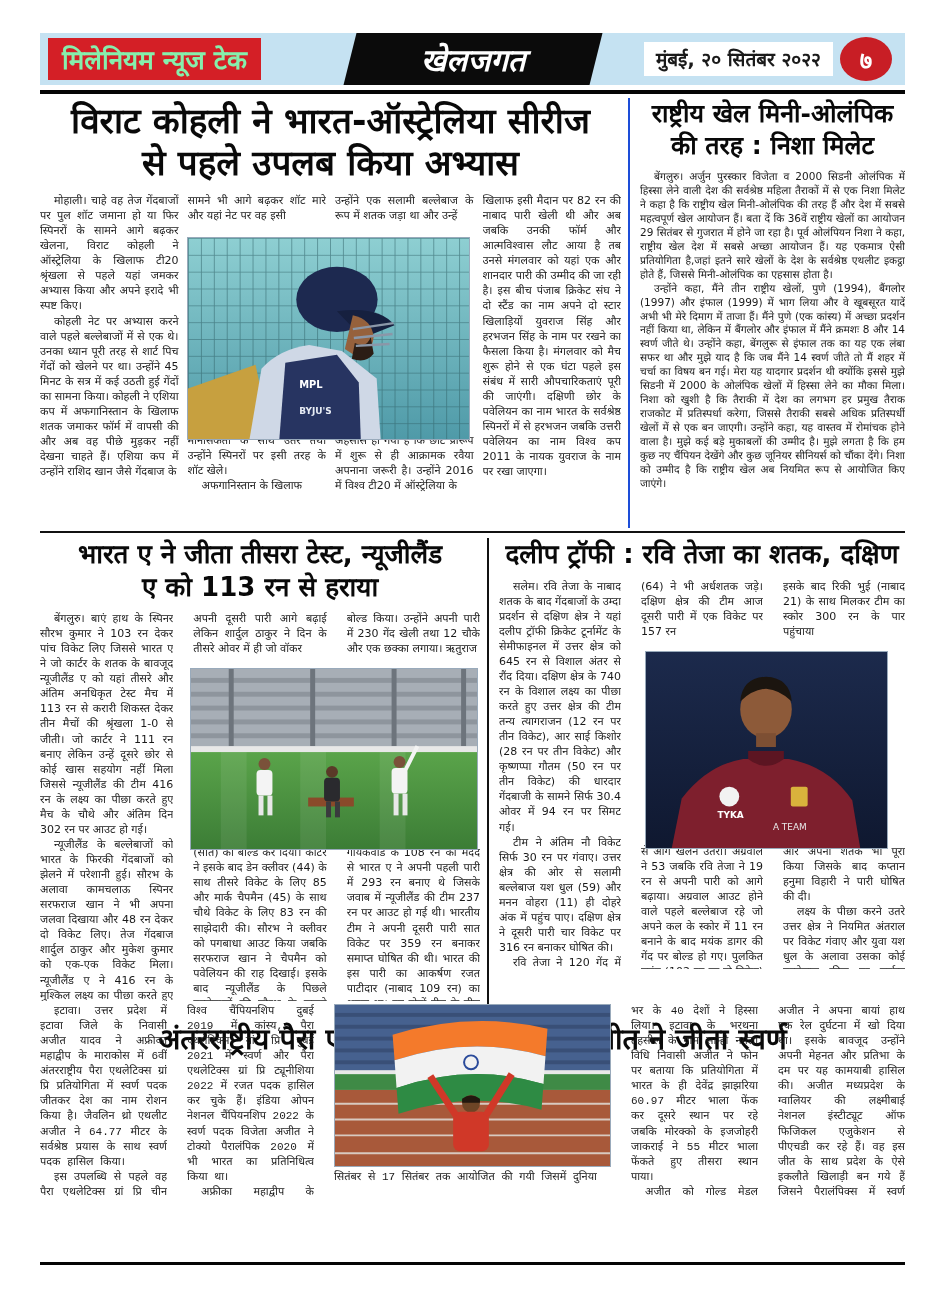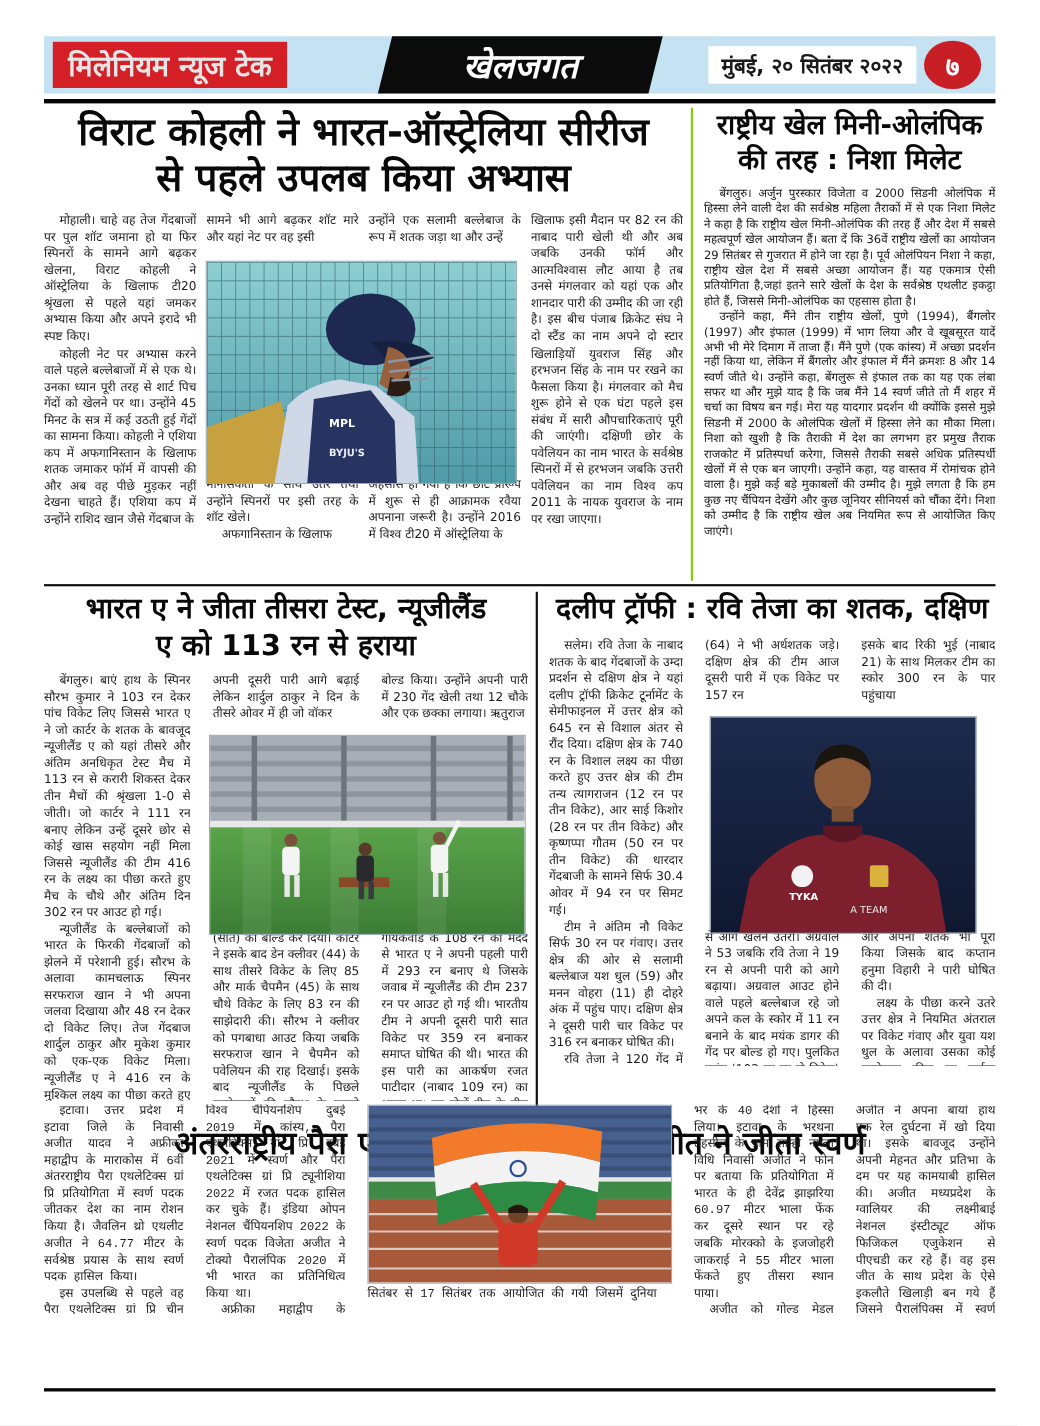--- a/index.html
+++ b/index.html
@@ -2,21 +2,21 @@
 <html><head>
 <meta charset="utf-8">
 <style>
   * { margin:0; padding:0; box-sizing:border-box; }
   html,body { background:#e8e8e8; }
   .page { position:relative; width:945px; height:1296px; margin:0 auto; background:#ffffff;
           font-family:"DejaVu Sans","Liberation Sans",sans-serif; color:#1a1a1a; overflow:hidden; }
 
   
   .topbar { position:absolute; left:40px; right:40px; top:33px; height:52px; background:#c5e2f2; }
-  .masthead-box { position:absolute; left:8px; top:5px; height:42px; background:#d41f26; color:#e5e5e5;
+  .masthead-box { position:absolute; left:8px; top:5px; height:42px; background:#d41f26; color:#86efac;
                   display:flex; align-items:center; padding:0 14px; font-size:26px; font-weight:800; white-space:nowrap; }
   .section-flag { position:absolute; left:310px; top:0; height:52px; width:246px; background:#0b0b0b;
                   transform:skewX(-14deg); display:flex; align-items:center; justify-content:center; }
   .section-flag .unskew { transform:skewX(14deg); color:#fff; font-size:31px; font-weight:800; font-style:italic; white-space:nowrap; }
   .date-box { position:absolute; right:72px; top:9px; background:#fff; padding:4px 12px;
               font-size:19px; font-weight:700; white-space:nowrap; }
   .page-circle { position:absolute; right:13px; top:4px; width:52px; height:44px; border-radius:50%;
                  background:#c81e25; color:#fff; display:flex; align-items:center; justify-content:center;
                  font-size:24px; font-weight:700; }
   .rule1 { position:absolute; left:40px; right:40px; top:90px; height:4px; background:#050505; }
@@ -24,21 +24,21 @@
   .rule3 { position:absolute; left:40px; right:40px; top:1262px; height:3px; background:#050505; }
 
   
   .body-txt p { font-size:11px; line-height:1.37; text-align:justify; }
   .ind { text-indent:14px; }
   .col { flex:1; overflow:hidden; }
   .photo { position:absolute; border:1px solid #9ab; }
 
   
   .top-section { position:absolute; left:40px; right:40px; top:98px; height:430px; display:flex; }
-  .kohli-wrap { width:590px; border-right:2px solid #84cc16; padding-right:7px; }
+  .kohli-wrap { width:590px; border-right:2px solid #1d4ed8; padding-right:7px; }
   .k-hl { font-size:35px; line-height:1.2; font-weight:800; text-align:center; margin:2px 0 9px; color:#090909; }
   .k-hl span { display:block; }
   .kbody { position:relative; height:318px; display:flex; gap:9px; overflow:hidden; }
   .sp-k { height:210px; }
   .photo-kohli { left:147px; top:44px; width:283px; height:203px; }
 
   .nisha-wrap { flex:1; padding-left:10px; overflow:hidden; }
   .n-hl { font-size:25px; line-height:1.28; font-weight:800; text-align:center; margin:0 0 8px; color:#090909; }
   .n-hl span { display:block; }
   .nbody p { font-size:10.5px; line-height:1.33; text-align:justify; }

